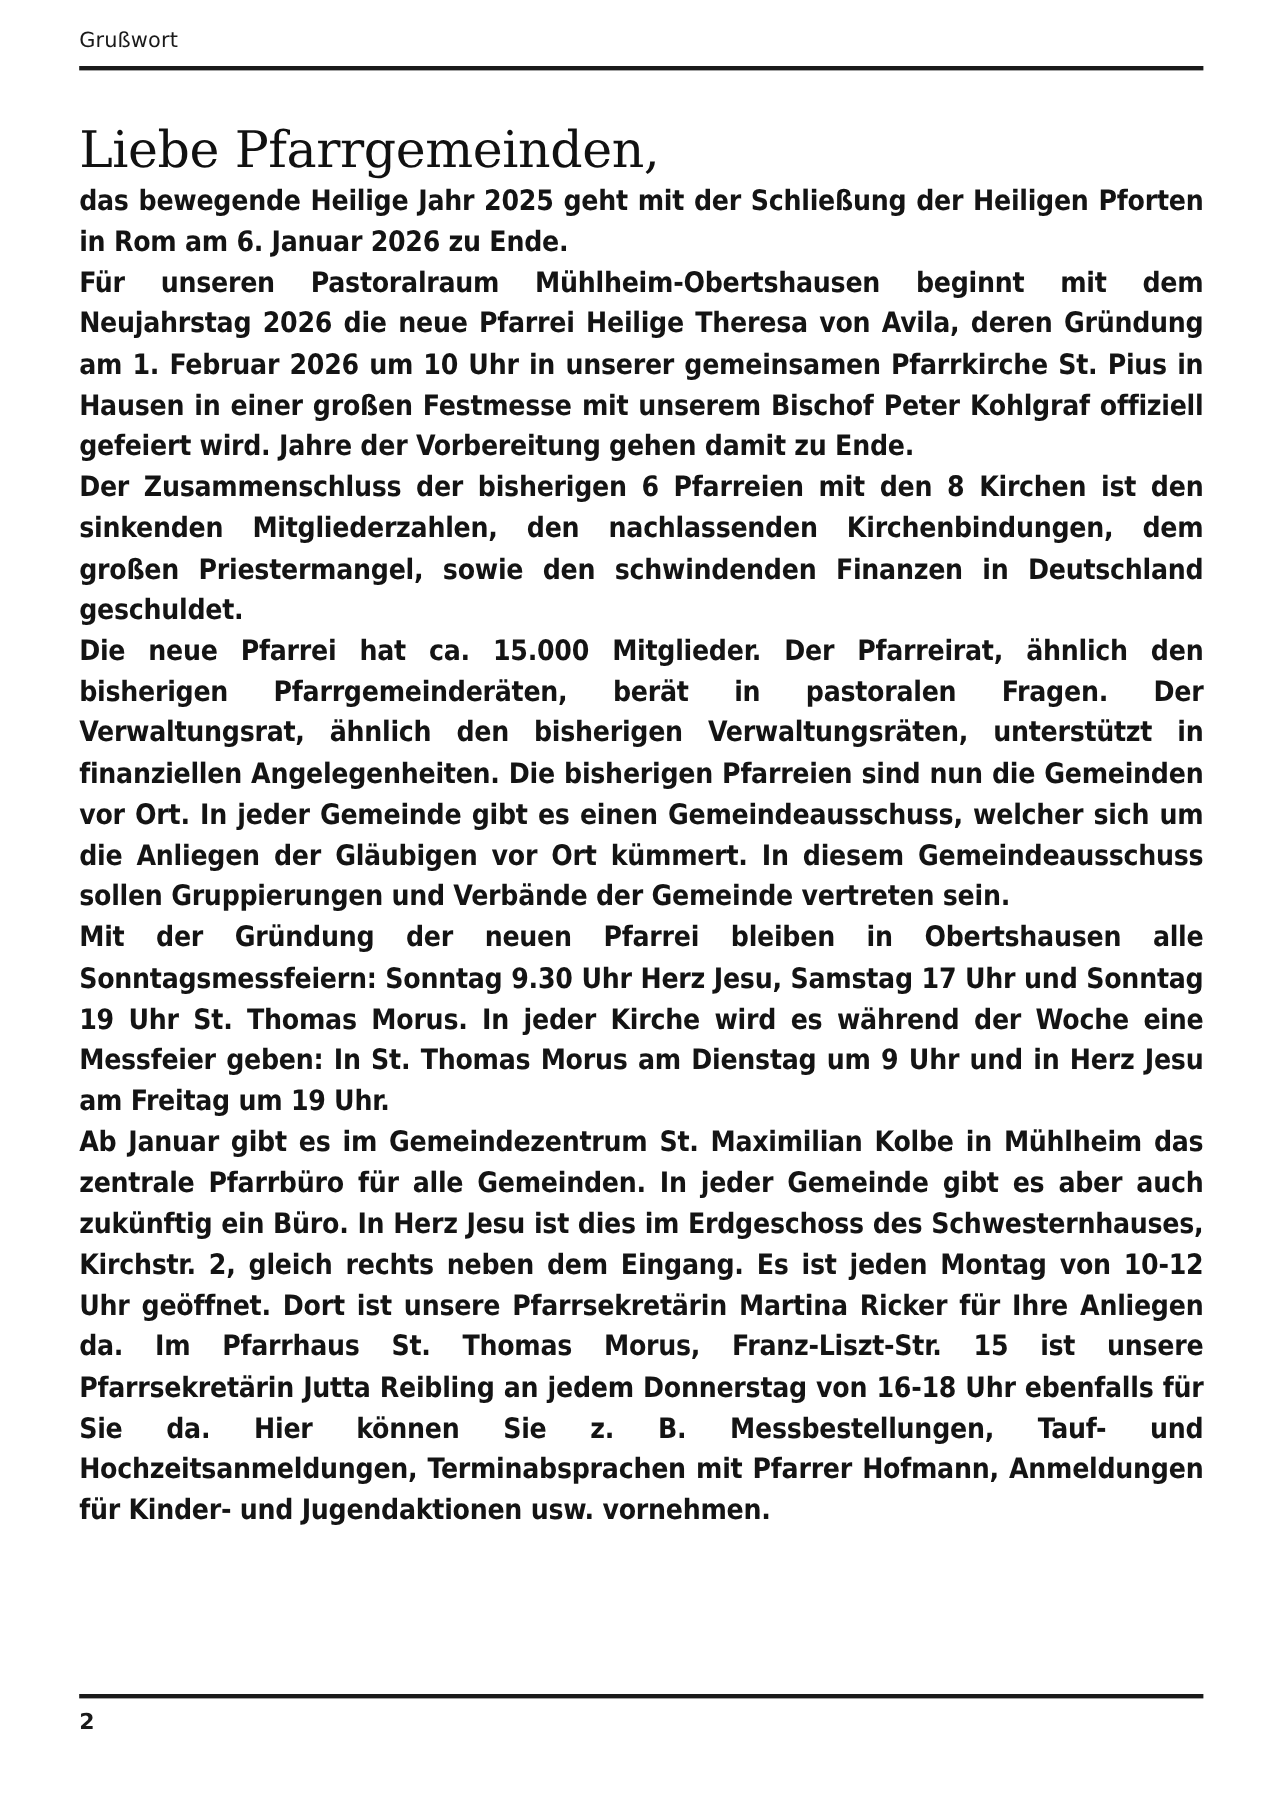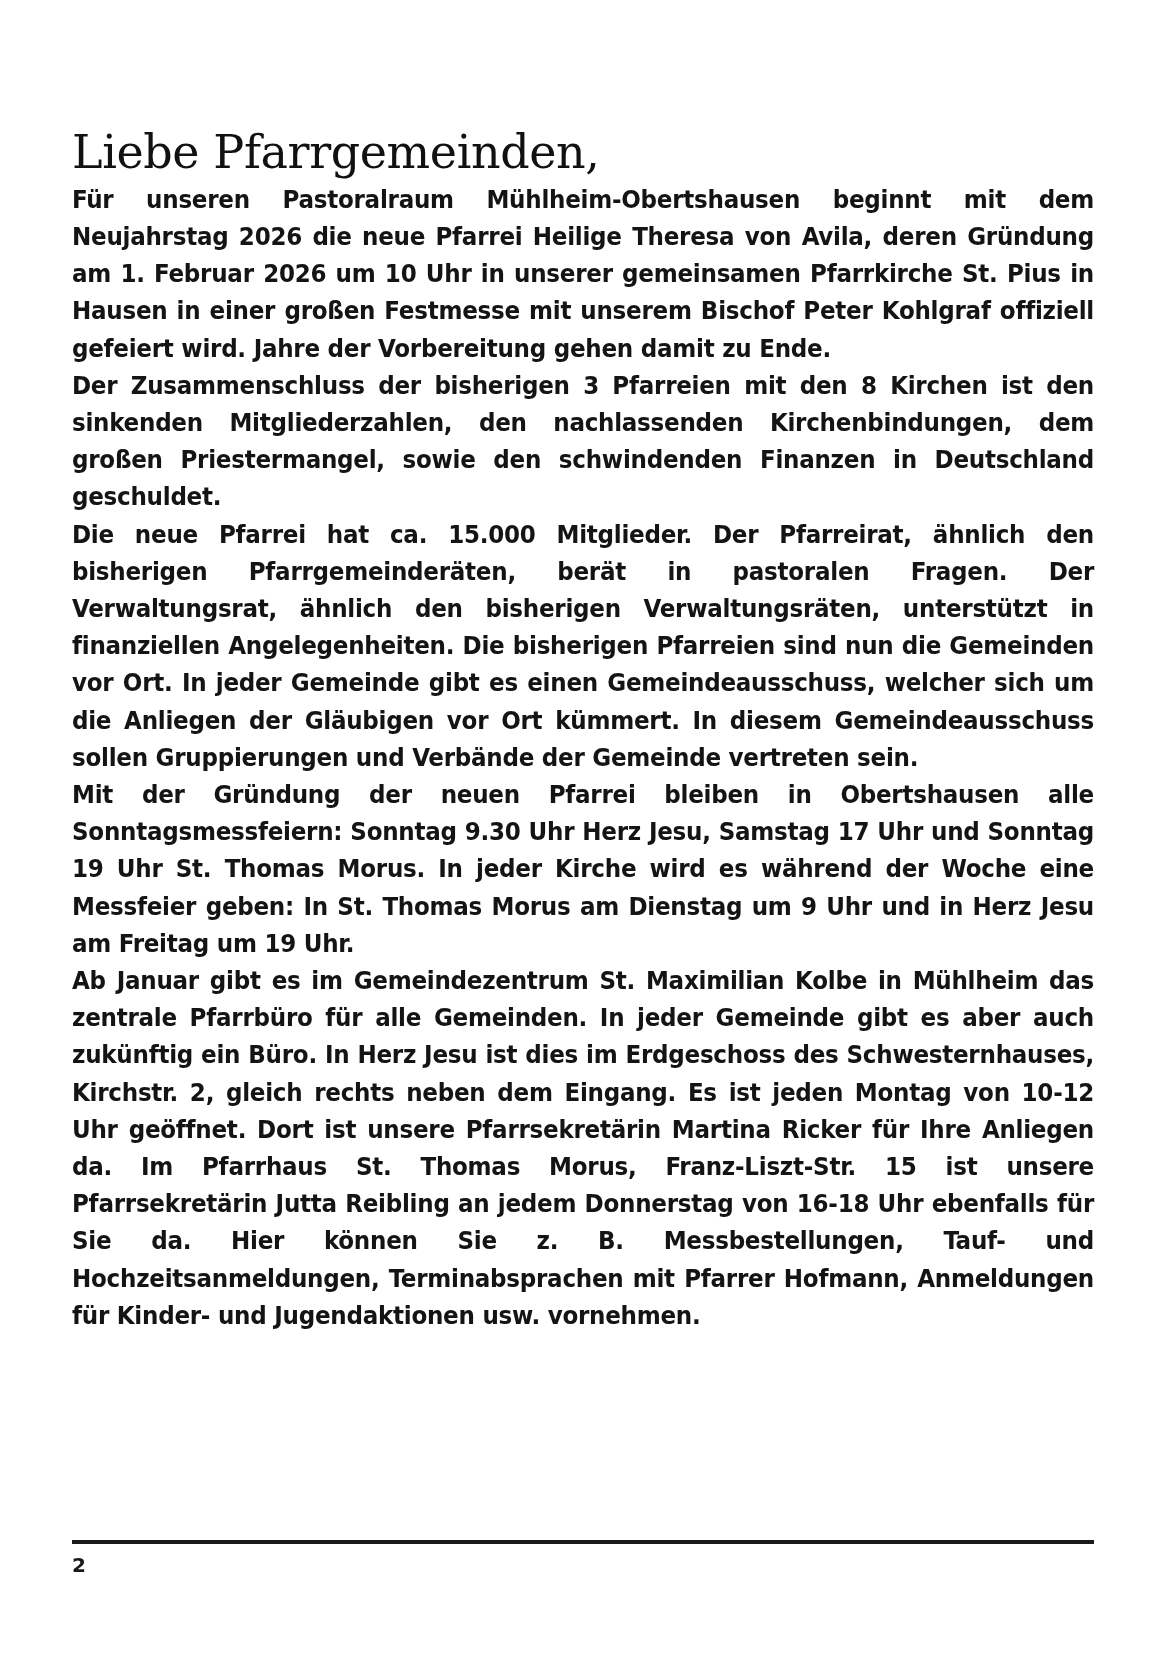--- a/index.html
+++ b/index.html
@@ -48,21 +48,21 @@
     left: 72px;
     right: 72px;
     top: 112px;
   }
   .article-title {
     font-family: "DejaVu Serif", "Liberation Serif", serif;
     font-size: 46px;
     font-weight: 400;
     line-height: 1.06;
     color: #111111;
-    margin: 16px 0 4px 0;
+    margin: 0 0 4px 0;
     letter-spacing: -0.4px;
   }
 
   .body-text {
     font-family: "DejaVu Sans Condensed", "DejaVu Sans", sans-serif;
     font-size: 25.6px;
     line-height: 37.2px;
     font-weight: 600;
     color: #141414;
     text-align: justify;
@@ -102,27 +102,32 @@
     color: #1a1a1a;
     margin-top: 10px;
     line-height: 1.1;
   }
 </style>
 </head>
 <body>
 
 <div class="page">
 
+  <div class="header-zone">
+    <div class="header-title">Grußwort</div>
+    <div class="rule"></div>
+  </div>
 
   <div class="article">
     <h1 class="article-title">Liebe Pfarrgemeinden,</h1>
 
     <div class="body-text">
+      <p>das bewegende Heilige Jahr 2025 geht mit der Schließung der Heiligen Pforten in Rom am 6. Januar 2026 zu Ende.</p>
       <p>Für unseren Pastoralraum Mühlheim-Obertshausen beginnt mit dem Neujahrstag 2026 die neue Pfarrei Heilige Theresa von Avila, deren Gründung am 1. Februar 2026 um 10 Uhr in unserer gemeinsamen Pfarrkirche St. Pius in Hausen in einer großen Festmesse mit unserem Bischof Peter Kohlgraf offiziell gefeiert wird. Jahre der Vorbereitung gehen damit zu Ende.</p>
-      <p>Der Zusammenschluss der bisherigen 3 Pfarreien mit den 8 Kirchen ist den sinkenden Mitgliederzahlen, den nachlassenden Kirchenbindungen, dem großen Priestermangel, sowie den schwindenden Finanzen in Deutschland geschuldet.</p>
+      <p>Der Zusammenschluss der bisherigen 6 Pfarreien mit den 8 Kirchen ist den sinkenden Mitgliederzahlen, den nachlassenden Kirchenbindungen, dem großen Priestermangel, sowie den schwindenden Finanzen in Deutschland geschuldet.</p>
       <p>Die neue Pfarrei hat ca. 15.000 Mitglieder. Der Pfarreirat, ähnlich den bisherigen Pfarrgemeinderäten, berät in pastoralen Fragen. Der Verwaltungsrat, ähnlich den bisherigen Verwaltungsräten, unterstützt in finanziellen Angelegenheiten. Die bisherigen Pfarreien sind nun die Gemeinden vor Ort. In jeder Gemeinde gibt es einen Gemeindeausschuss, welcher sich um die Anliegen der Gläubigen vor Ort kümmert. In diesem Gemeindeausschuss sollen Gruppierungen und Verbände der Gemeinde vertreten sein.</p>
       <p>Mit der Gründung der neuen Pfarrei bleiben in Obertshausen alle Sonntagsmessfeiern: Sonntag 9.30 Uhr Herz Jesu, Samstag 17 Uhr und Sonntag 19 Uhr St. Thomas Morus. In jeder Kirche wird es während der Woche eine Messfeier geben: In St. Thomas Morus am Dienstag um 9 Uhr und in Herz Jesu am Freitag um 19 Uhr.</p>
       <p>Ab Januar gibt es im Gemeindezentrum St. Maximilian Kolbe in Mühlheim das zentrale Pfarrbüro für alle Gemeinden. In jeder Gemeinde gibt es aber auch zukünftig ein Büro. In Herz Jesu ist dies im Erdgeschoss des Schwesternhauses, Kirchstr. 2, gleich rechts neben dem Eingang. Es ist jeden Montag von 10-12 Uhr geöffnet. Dort ist unsere Pfarrsekretärin Martina Ricker für Ihre Anliegen da. Im Pfarrhaus St. Thomas Morus, Franz-Liszt-Str. 15 ist unsere Pfarrsekretärin Jutta Reibling an jedem Donnerstag von 16-18 Uhr ebenfalls für Sie da. Hier können Sie z. B. Messbestellungen, Tauf- und Hochzeitsanmeldungen, Terminabsprachen mit Pfarrer Hofmann, Anmeldungen für Kinder- und Jugendaktionen usw. vornehmen.</p>
     </div>
   </div>
 
   <div class="footer-zone">
     <div class="footer-rule"></div>
     <div class="page-number">2</div>
   </div>

